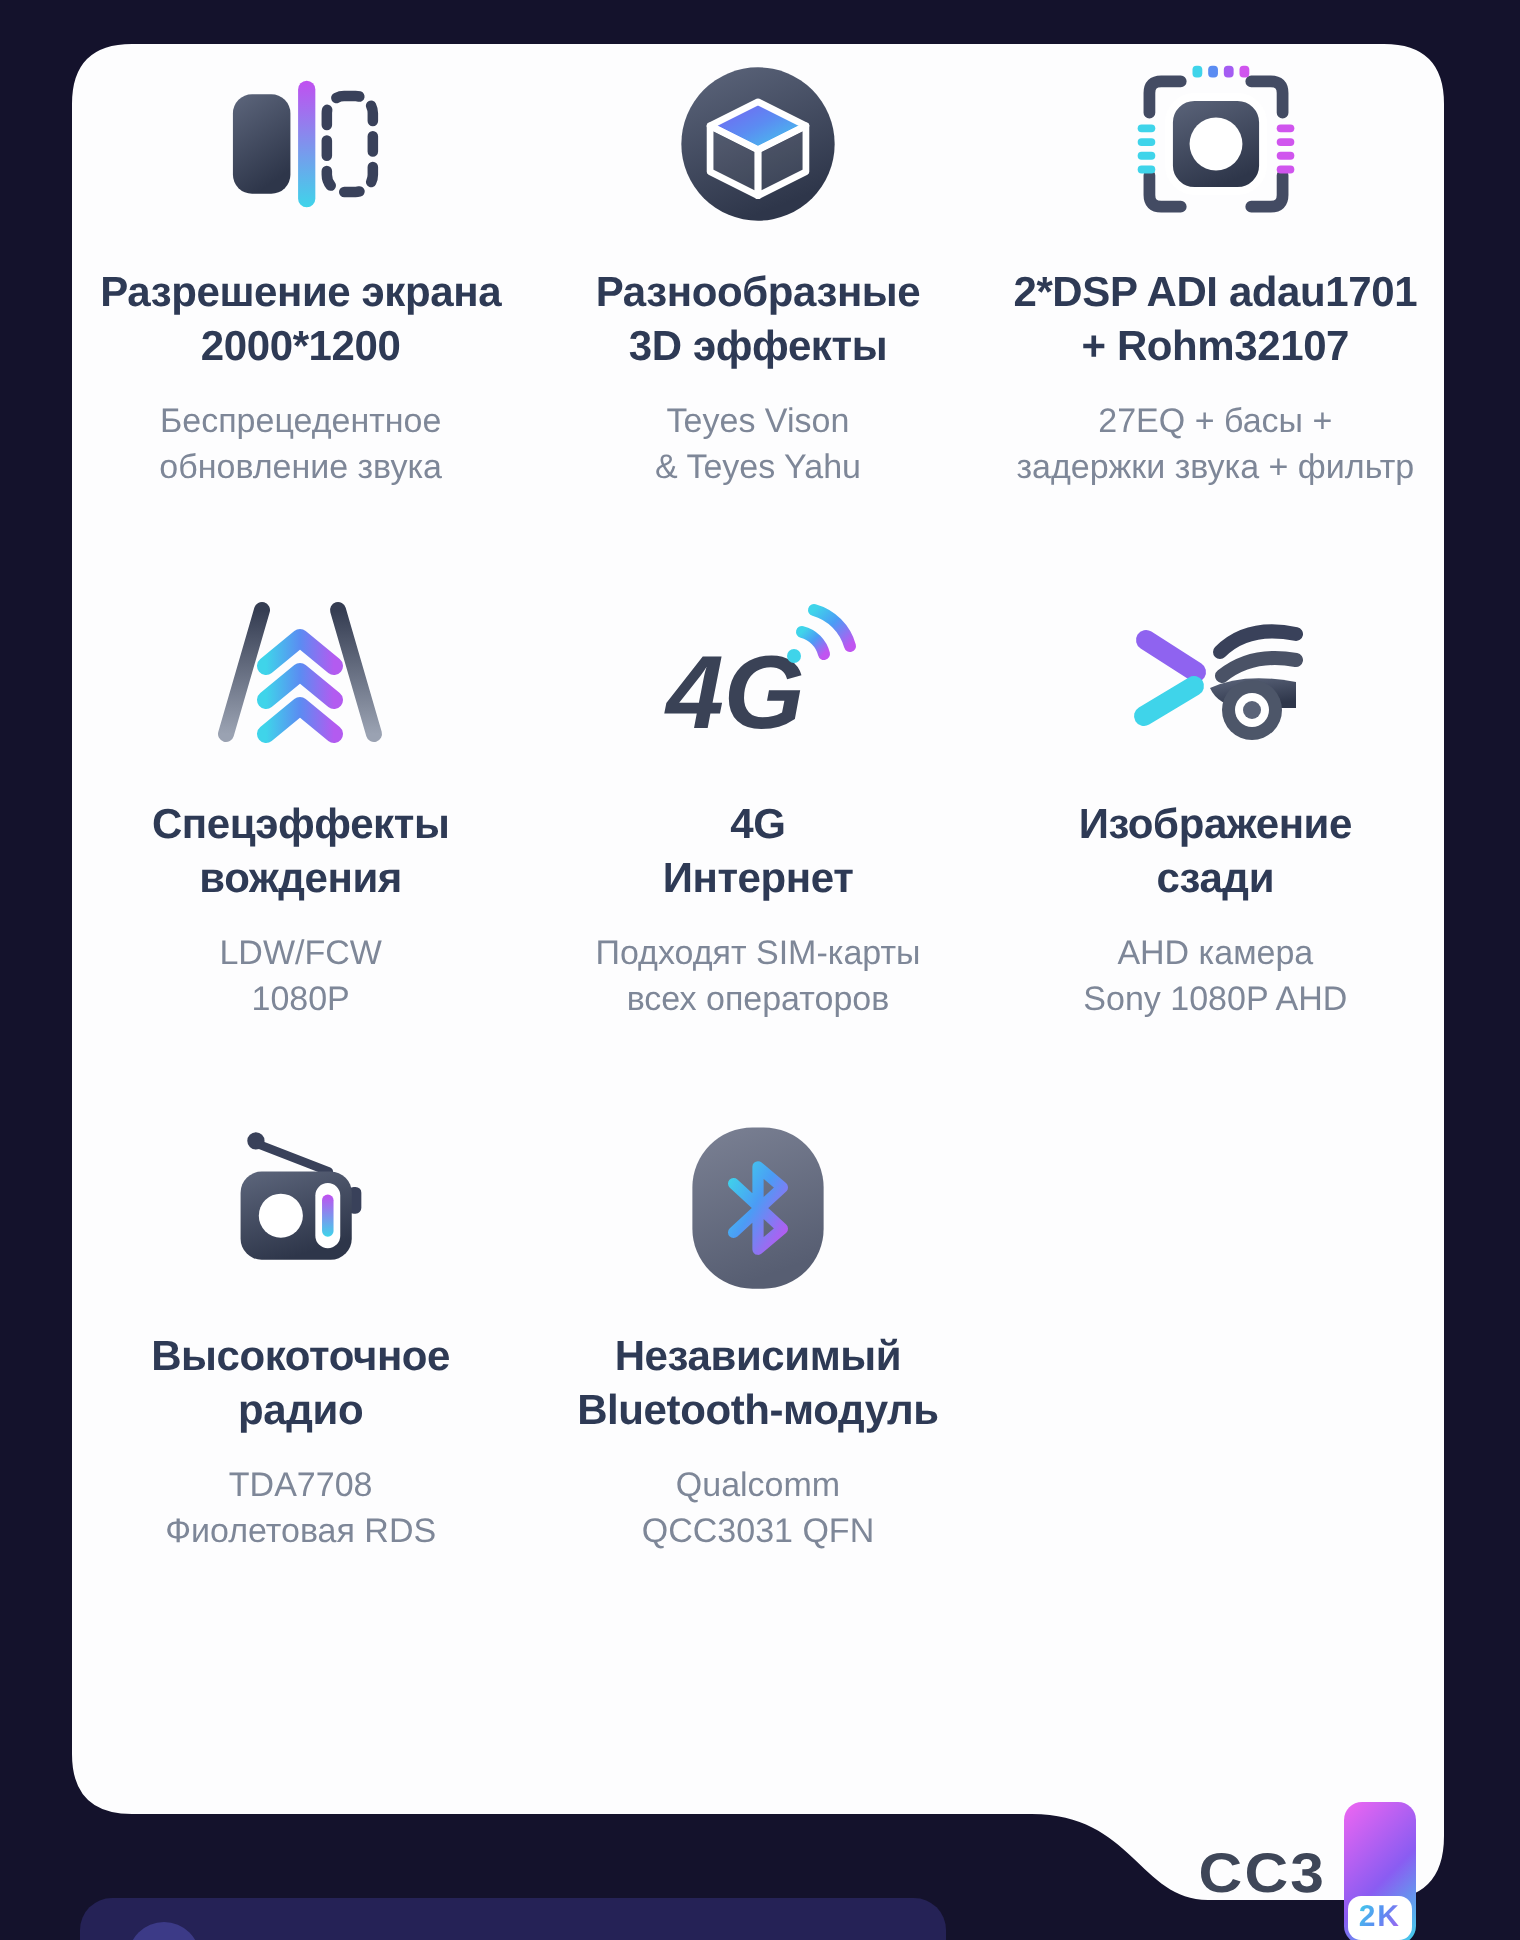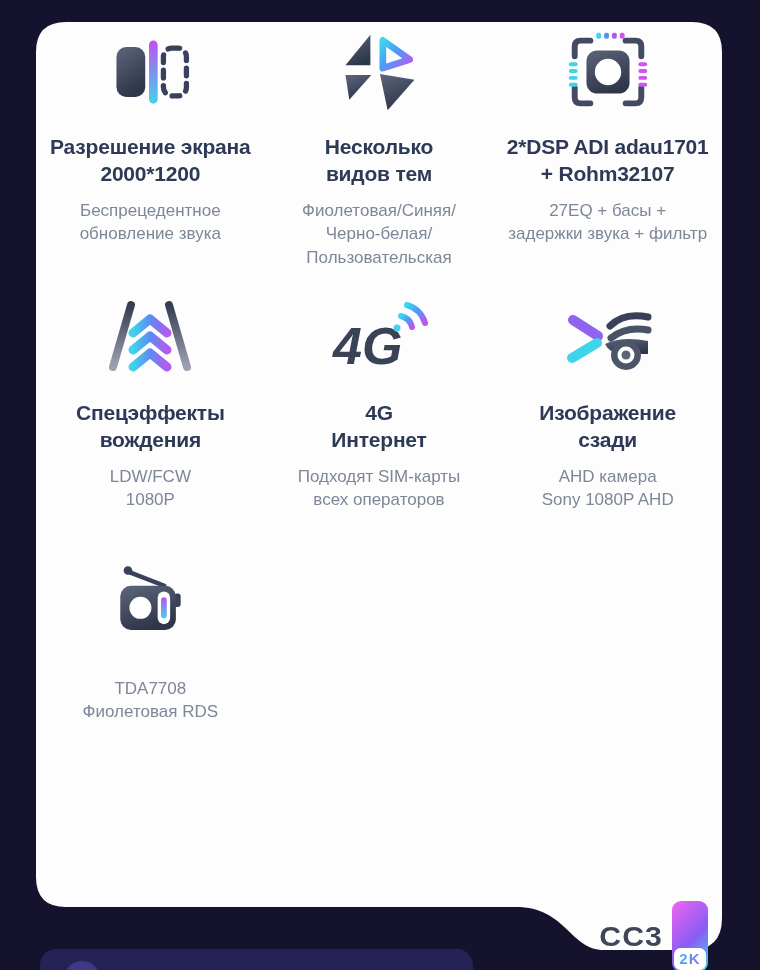--- a/index.html
+++ b/index.html
@@ -123,36 +123,35 @@
         <rect x="47" y="15" width="9" height="66" rx="4.5" fill="url(#barGradPV)"></rect>
         <rect x="62" y="23" width="24" height="50" rx="9" fill="none" stroke="#39415a" stroke-width="5.5" stroke-dasharray="8 8" stroke-linecap="round"></rect>
       </svg>
     </div>
     <div class="feature-title">Разрешение экрана
 2000*1200</div>
     <div class="feature-sub">Беспрецедентное
 обновление звука</div>
   </div>
 
-
   <div class="cell">
     <div class="icon-box">
       <svg width="92" height="92" viewBox="0 0 96 96">
-        <path d="M39 9 L13 41 L39 41 Z" fill="url(#darkGrad)"></path>
-        <path d="M52 15 L52 44 L80 35 Z" fill="none" stroke="url(#accentD)" stroke-width="7" stroke-linejoin="round" stroke-linecap="round"></path>
-        <path d="M13 51 L40 51 L17 77 Z" fill="url(#darkGrad)"></path>
-        <path d="M49 50 L85 56 L57 88 Z" fill="url(#darkGrad)"></path>
-      </svg>
-    </div>
-    <div class="feature-title">Несколько
-видов тем</div>
-    <div class="feature-sub">Фиолетовая/Синяя/
-Черно-белая/
-Пользовательская</div>
-  </div>
+        <circle cx="48" cy="48" r="40" fill="url(#darkGrad)"></circle>
+        <polygon points="48,26 73,38.5 48,51 23,38.5" fill="url(#cubeGrad)" stroke="#ffffff" stroke-width="3.5" stroke-linejoin="round"></polygon>
+        <polygon points="23,38.5 48,51 48,75 23,62.5" fill="rgba(255,255,255,0.06)" stroke="#ffffff" stroke-width="3.5" stroke-linejoin="round"></polygon>
+        <polygon points="73,38.5 48,51 48,75 73,62.5" fill="rgba(255,255,255,0.06)" stroke="#ffffff" stroke-width="3.5" stroke-linejoin="round"></polygon>
+      </svg>
+    </div>
+    <div class="feature-title">Разнообразные
+3D эффекты</div>
+    <div class="feature-sub">Teyes Vison
+&amp; Teyes Yahu</div>
+  </div>
+
 
   <div class="cell">
     <div class="icon-box">
       <svg width="94" height="94" viewBox="0 0 96 96">
         <path d="M14 32 V22 Q14 16 20 16 H30" fill="none" stroke="#434b63" stroke-width="6" stroke-linecap="round"></path>
         <path d="M66 16 H76 Q82 16 82 22 V32" fill="none" stroke="#434b63" stroke-width="6" stroke-linecap="round"></path>
         <path d="M82 64 V74 Q82 80 76 80 H66" fill="none" stroke="#434b63" stroke-width="6" stroke-linecap="round"></path>
         <path d="M30 80 H20 Q14 80 14 74 V64" fill="none" stroke="#434b63" stroke-width="6" stroke-linecap="round"></path>
         <rect x="36" y="8" width="5" height="6" rx="2" fill="#3fd4ea"></rect>
         <rect x="44" y="8" width="5" height="6" rx="2" fill="#5b8cf2"></rect>
@@ -231,24 +230,38 @@
       <svg width="92" height="92" viewBox="0 0 96 96">
         <circle cx="25" cy="13" r="4.5" fill="#39415a"></circle>
         <line x1="27" y1="15" x2="63" y2="29" stroke="#39415a" stroke-width="4.5" stroke-linecap="round"></line>
         <rect x="73" y="37" width="7" height="14" rx="3" fill="#39415a"></rect>
         <rect x="17" y="29" width="58" height="46" rx="11" fill="url(#darkGrad)"></rect>
         <circle cx="38" cy="52" r="11.5" fill="#ffffff"></circle>
         <rect x="56" y="35" width="13" height="34" rx="6.5" fill="#ffffff"></rect>
         <rect x="59.5" y="41" width="6" height="22" rx="3" fill="url(#barGradPV)"></rect>
       </svg>
     </div>
+    <div class="feature-title">Высокоточное
+радио</div>
     <div class="feature-sub">TDA7708
 Фиолетовая RDS</div>
   </div>
 
+  <div class="cell">
+    <div class="icon-box">
+      <svg width="90" height="92" viewBox="0 0 96 96">
+        <rect x="13" y="5" width="70" height="86" rx="32" fill="url(#darkGradLight)"></rect>
+        <path d="M35 35 L61 59 L48 70 L48 26 L61 37 L35 61" fill="none" stroke="url(#accentD)" stroke-width="6" stroke-linecap="round" stroke-linejoin="round"></path>
+      </svg>
+    </div>
+    <div class="feature-title">Независимый
+Bluetooth-модуль</div>
+    <div class="feature-sub">Qualcomm
+QCC3031 QFN</div>
+  </div>
 
 </div>
 
 <div class="logo">
   <span class="logo-text">CC3</span>
   <span class="logo-badge">
     <span class="logo-badge-inner">
         <span>2K</span>
       </span>
   </span>

